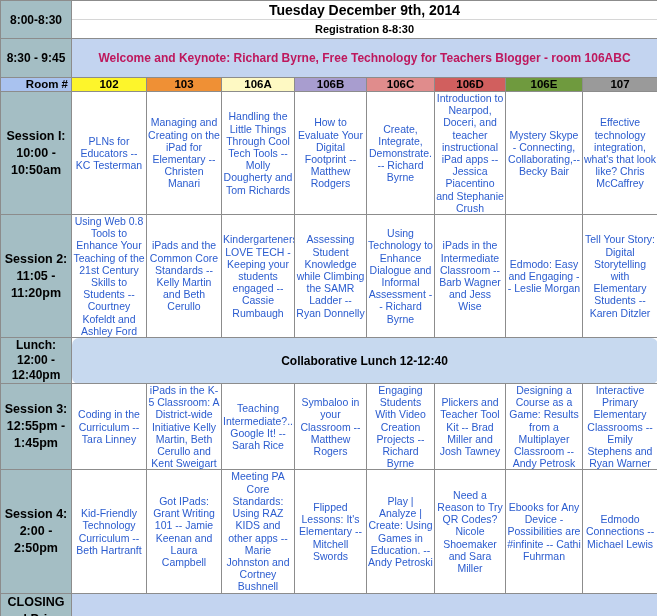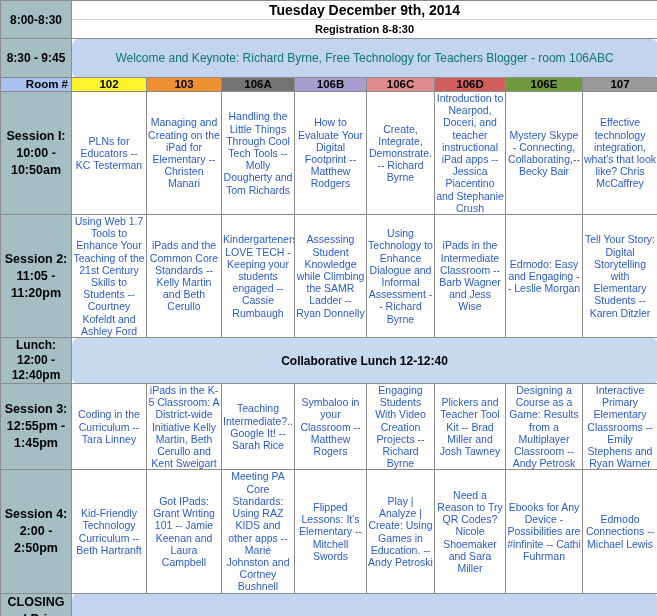--- a/index.html
+++ b/index.html
@@ -2,21 +2,21 @@
 <html><head>
 <meta charset="utf-8">
 <style>
   html, body { margin:0; padding:0; background:#ffffff; }
   body { width:657px; height:616px; overflow:hidden; font-family:"Liberation Sans", sans-serif; }
   table.sched { border-collapse:collapse; table-layout:fixed; width:657px; }
   table.sched td { border:1px solid #8c8c8c; padding:0 1px; text-align:center; vertical-align:middle; overflow:hidden; }
   .time { background:#a4bec4; font-weight:bold; color:#000; font-size:12px; line-height:16px;margin-top:20px; }
   .title { font-weight:bold; font-size:14px; background:#fff; height:17px; border-bottom:1px solid #d6d6d6 !important; }
   .reg { font-weight:bold; font-size:11px; background:#fff; height:17px; }
-  .banner { background:#c3d4f0; font-weight:normal; font-size:12px; color:#0f766e;border-radius:7px; }
+  .banner { background:#c3d4f0; font-weight:bold; font-size:12px; color:#be185d; }
   .lunch-banner { background:#c7d9ef; font-weight:bold; font-size:12px; color:#000;border-radius:7px; }
   .room-label { background:#a9c2ef; font-weight:bold; font-size:11.5px; text-align:right !important; padding-right:3px !important; height:13px; line-height:13px;margin-left:20px; }
   .room { font-weight:bold; font-size:11.5px; line-height:13px; height:13px; }
   .talk { color:#2b5ccf; font-size:10.5px; line-height:12.2px; background:#fff; }
   .s-time { font-size:12.5px; line-height:17px; }
 </style>
 </head>
 <body>
 
 <table class="sched">
@@ -43,21 +43,21 @@
 
   <tr>
     <td class="time" style="height:38px">8:30 - 9:45</td>
     <td class="banner" colspan="8">Welcome and Keynote: Richard Byrne, Free Technology for Teachers Blogger - room 106ABC</td>
   </tr>
 
   <tr>
     <td class="room-label">Room #</td>
     <td class="room" style="background:#fdf52b">102</td>
     <td class="room" style="background:#ef9035">103</td>
-    <td class="room" style="background:#737373">106A</td>
+    <td class="room" style="background:#fef9c3">106A</td>
     <td class="room" style="background:#a89dcf">106B</td>
     <td class="room" style="background:#e08c8c">106C</td>
     <td class="room" style="background:#d15f5e">106D</td>
     <td class="room" style="background:#6f9a3e">106E</td>
     <td class="room" style="background:#9a9a9a">107</td>
   </tr>
 
   <tr>
     <td class="time s-time" style="height:118px">
       <div>Session I:</div>
@@ -73,21 +73,21 @@
     <td class="talk">Mystery Skype - Connecting, Collaborating,-- Becky Bair</td>
     <td class="talk">Effective technology integration, what's that look like? Chris McCaffrey</td>
   </tr>
 
   <tr>
     <td class="time s-time" style="height:119px">
       <div>Session 2:</div>
       <div>11:05 -</div>
       <div>11:20pm</div>
     </td>
-    <td class="talk">Using Web 1.7 Tools to Enhance Your Teaching of the 21st Century Skills to Students -- Courtney Kofeldt and Ashley Ford</td>
+    <td class="talk">Using Web 0.8 Tools to Enhance Your Teaching of the 21st Century Skills to Students -- Courtney Kofeldt and Ashley Ford</td>
     <td class="talk">iPads and the Common Core Standards -- Kelly Martin and Beth Cerullo</td>
     <td class="talk">Kindergarteners LOVE TECH - Keeping your students engaged -- Cassie Rumbaugh</td>
     <td class="talk">Assessing Student Knowledge while Climbing the SAMR Ladder -- Ryan Donnelly</td>
     <td class="talk">Using Technology to Enhance Dialogue and Informal Assessment -- Richard Byrne</td>
     <td class="talk">iPads in the Intermediate Classroom -- Barb Wagner and Jess Wise</td>
     <td class="talk">Edmodo: Easy and Engaging -- Leslie Morgan</td>
     <td class="talk">Tell Your Story: Digital Storytelling with Elementary Students --Karen Ditzler</td>
   </tr>
 
   <tr>

